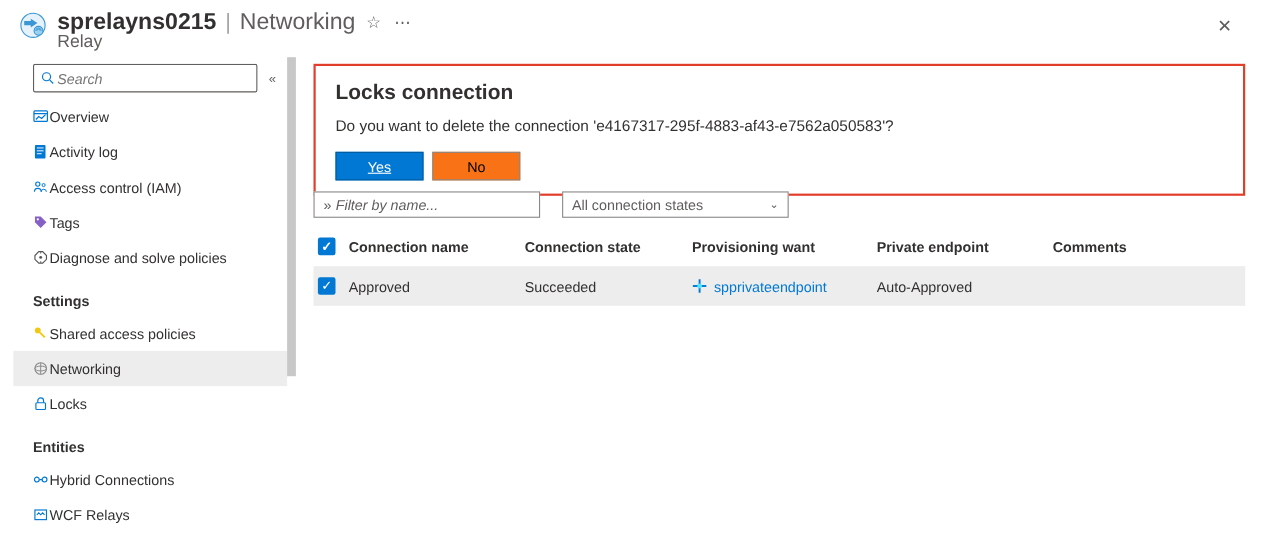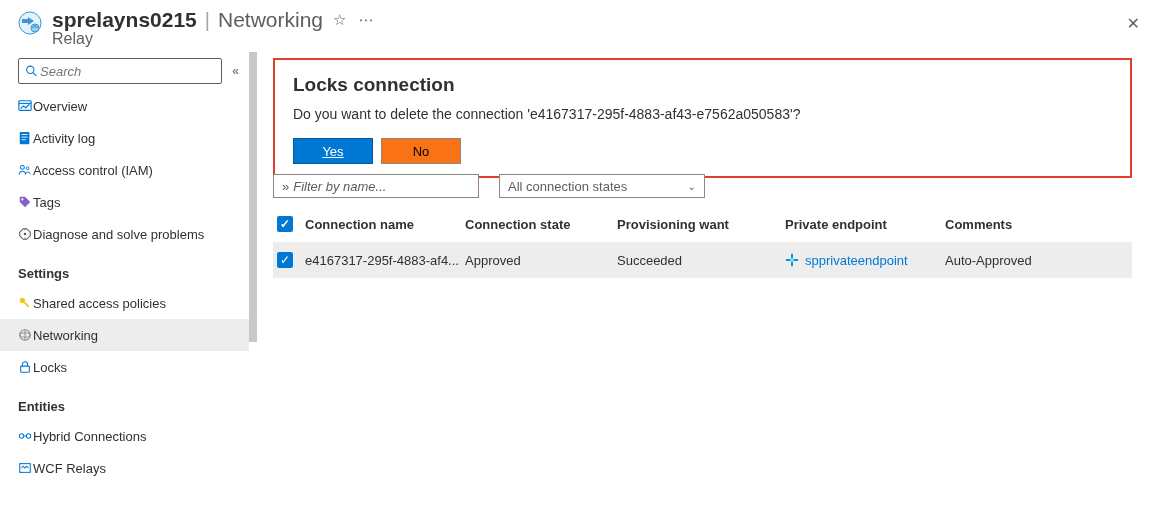--- a/index.html
+++ b/index.html
@@ -11,41 +11,42 @@
     background: #ffffff;
     width: 1150px;
     height: 508px;
     overflow: hidden;
     position: relative;
   }
 
   .header {
     display: flex;
     align-items: flex-start;
-    padding: 8px 4px 4px 18px;
+    padding: 8px 24px 4px 18px;
   }
   .header-icon {
     width: 24px;
     height: 24px;
     margin-right: 10px;
     margin-top: 3px;
   }
   .header-text { flex: 1; }
   .title-row { display: flex; align-items: center; gap: 8px; }
   .title-main { font-size: 21px; font-weight: 600; color: #323130; }
   .title-sep { font-size: 20px; color: #a6a6a6; font-weight: 300; }
   .title-section { font-size: 21px; color: #605e5c; font-weight: 400; }
   .star-icon { color: #605e5c; font-size: 15px; margin-left: 2px; cursor: pointer; }
   .more-icon { color: #605e5c; font-size: 15px; letter-spacing: 1px; cursor: pointer; margin-left:4px;}
   .subtitle { font-size: 16px; color: #605e5c; margin-top: -2px; }
   .close-icon { font-size: 16px; color: #605e5c; cursor: pointer; padding: 6px; margin-top:0; }
 
   .body {
     display: flex;
     height: calc(100% - 56px);
+    margin-left: 12px;
   }
   .sidebar {
     width: 255px;
     border-right-width: 0;
     padding: 6px 0 0 0;
     position: relative;
   }
   .sidebar-inner {
     height: 100%;
     overflow: hidden;
@@ -253,21 +254,21 @@
           </svg>
         <span class="nlabel">Tags</span>
       </div>
       <div class="nav-item">
         <svg class="nicon" viewBox="0 0 16 16">
             <path d="M6 2 L10 2 L14 6 L14 10 L10 14 L6 14 L2 10 L2 6 Z" fill="none" stroke="#555" stroke-width="1.2"></path>
             <circle cx="8" cy="8" r="1.5" fill="#555"></circle>
             <line x1="8" y1="4" x2="8" y2="2.5" stroke="#555"></line>
             <line x1="8" y1="12" x2="8" y2="13.5" stroke="#555"></line>
           </svg>
-        <span class="nlabel">Diagnose and solve problems</span>
+        <span class="nlabel">Diagnose and solve policies</span>
       </div>
 
       <div class="nav-group">Settings</div>
       <div class="nav-item">
         <svg class="nicon" viewBox="0 0 16 16">
             <circle cx="5" cy="5" r="3" fill="#f2c811"></circle>
             <rect x="7" y="7" width="7" height="2" fill="#f2c811" transform="rotate(45 8 8)"></rect>
           </svg>
         <span class="nlabel">Shared access policies</span>
       </div>
@@ -333,21 +334,20 @@
       <div class="thead">
         <div class="cb">✓</div>
         <div>Connection name</div>
         <div>Connection state</div>
         <div>Provisioning want</div>
         <div>Private endpoint</div>
         <div>Comments</div>
       </div>
       <div class="trow">
         <div class="cb">✓</div>
-        <div>e4167317-295f-4883-af4...</div>
         <div>Approved</div>
         <div>Succeeded</div>
         <div class="link">
           <svg class="ep-icon" viewBox="0 0 16 16">
               <rect x="7" y="1" width="2" height="14" fill="#0078d4"></rect>
               <rect x="1" y="7" width="14" height="2" fill="#0078d4"></rect>
               <circle cx="8" cy="8" r="2.5" fill="#50e6ff"></circle>
             </svg>
           <span>spprivateendpoint</span>
         </div>

